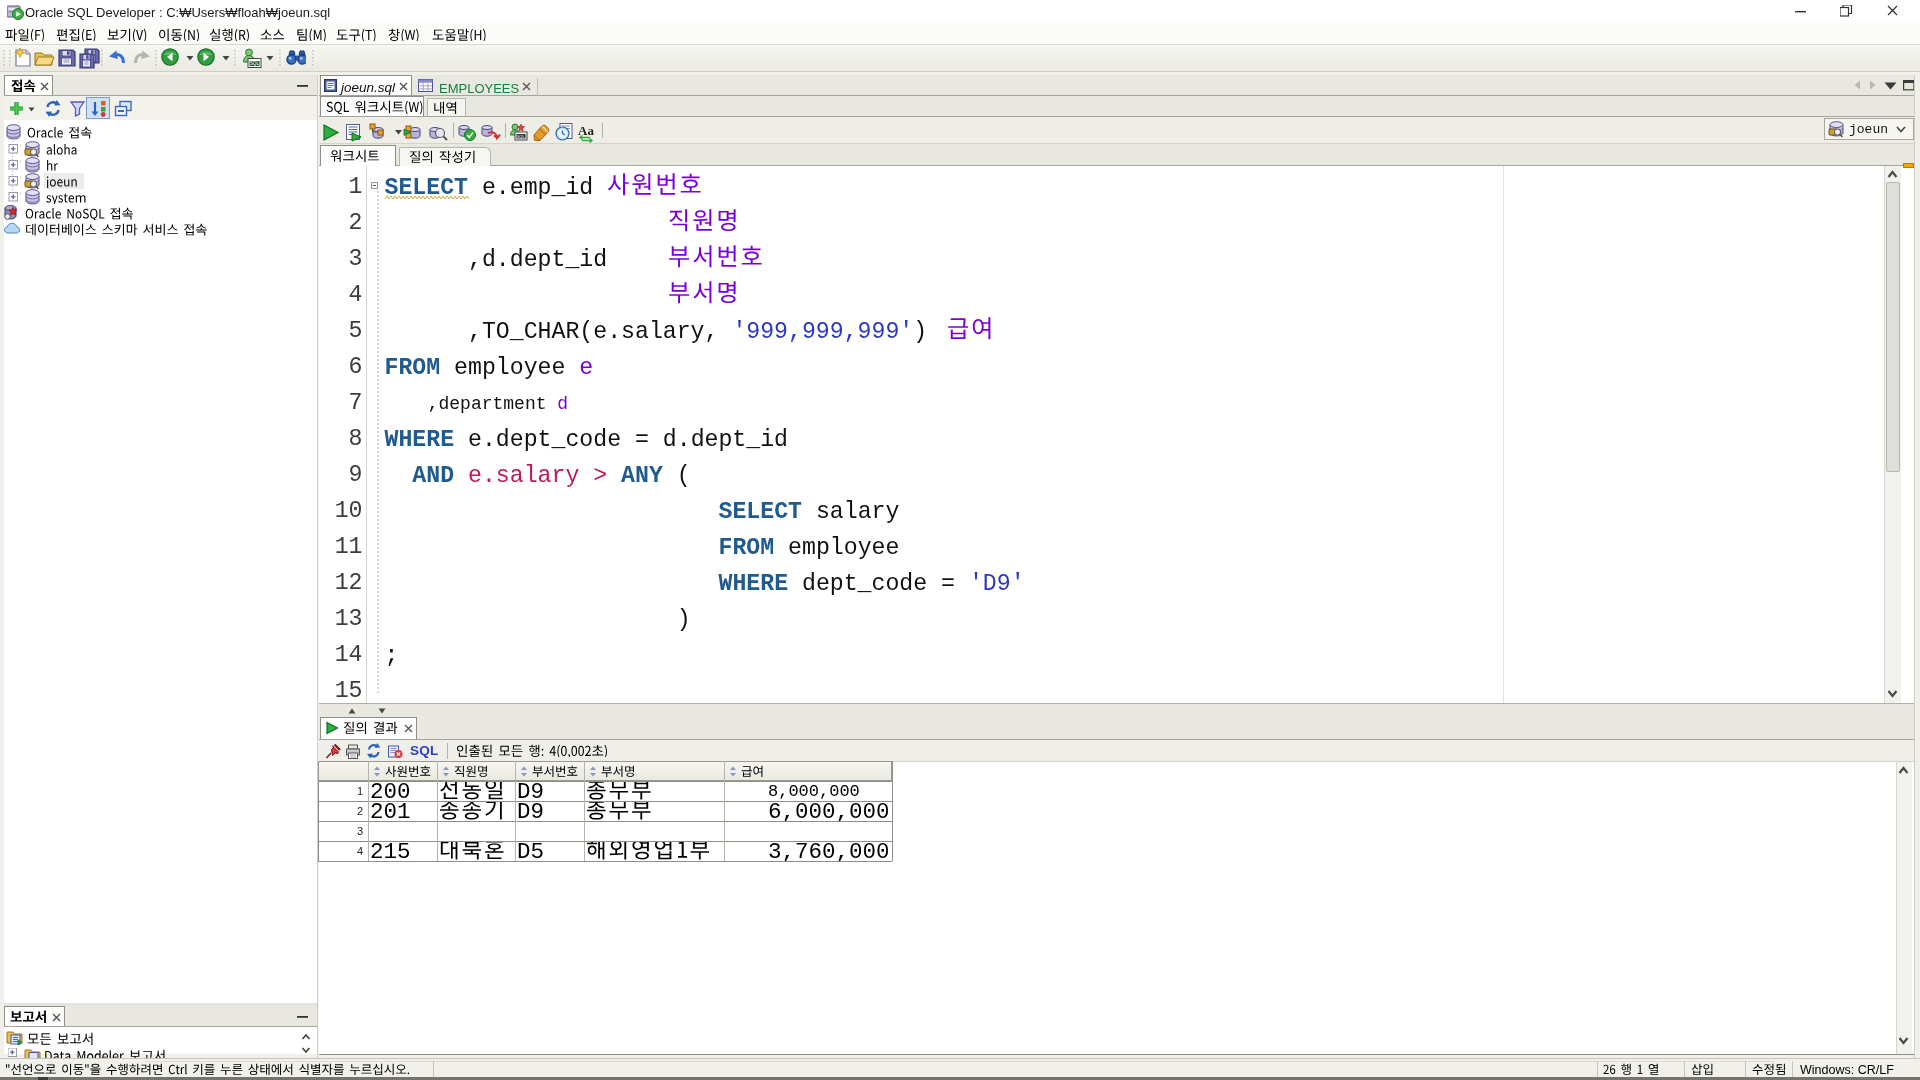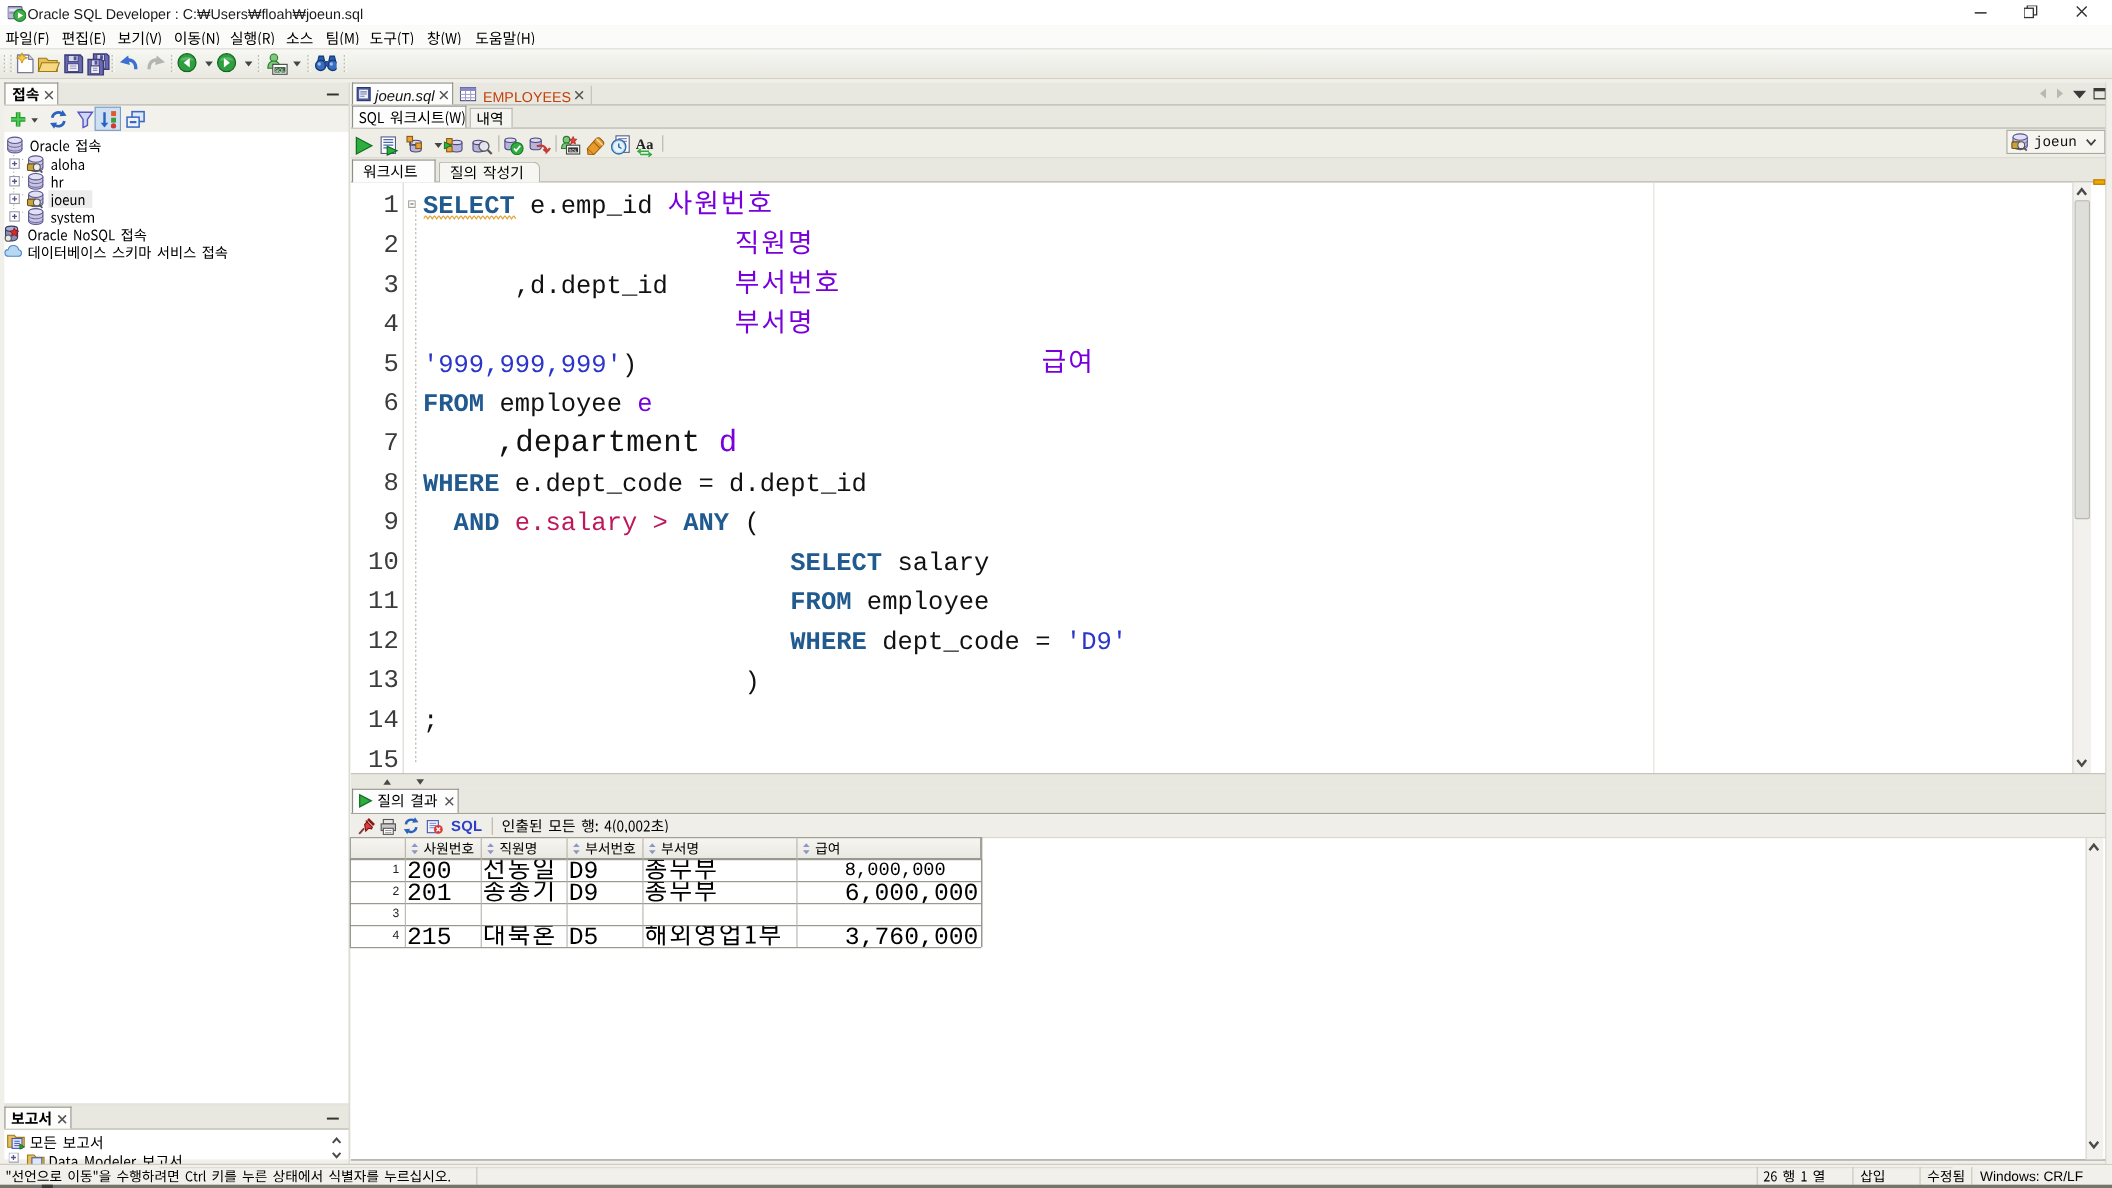--- a/index.html
+++ b/index.html
@@ -740,21 +740,21 @@
     </svg>
     <div style="position:absolute;left:341px;top:81px;font-family:'Liberation Sans',sans-serif;font-size:13.5px;color:#111;font-weight:normal;font-style:italic;white-space:pre;line-height:1;">joeun.sql</div>
     <svg style="position:absolute;left:399px;top:82px;" width="9" height="9" viewBox="0 0 9 9">
       <path d="M1 1 L8 8 M8 1 L1 8" stroke="#555" stroke-width="1.4"></path>
     </svg>
     <svg style="position:absolute;left:418px;top:79px;" width="15" height="14" viewBox="0 0 15 14">
       <rect x="0.5" y="0.5" width="14" height="12" fill="#fff" stroke="#4a4a8a"></rect>
       <rect x="0.5" y="0.5" width="14" height="3.2" fill="#8888c8"></rect>
 <path d="M0.5 6.8 H14.5 M0.5 9.9 H14.5 M5.2 3.7 V12.5 M9.9 3.7 V12.5" stroke="#9a9ac8" stroke-width="0.9"></path>
     </svg>
-    <div style="position:absolute;left:439px;top:81.5px;font-family:'Liberation Sans',sans-serif;font-size:13px;color:#c2410c;font-weight:normal;font-style:normal;white-space:pre;line-height:1;">EMPLOYEES</div>
+    <div style="position:absolute;left:439px;top:81.5px;font-family:'Liberation Sans',sans-serif;font-size:13px;color:#15803d;font-weight:normal;font-style:normal;white-space:pre;line-height:1;">EMPLOYEES</div>
     <svg style="position:absolute;left:522px;top:82px;" width="9" height="9" viewBox="0 0 9 9">
       <path d="M1 1 L8 8 M8 1 L1 8" stroke="#555" stroke-width="1.4"></path>
     </svg>
     <div style="position:absolute;left:537px;top:78px;width:1px;height:18px;background:#c0bfb5;"></div>
     <svg style="position:absolute;left:1852px;top:79px;" width="10" height="12" viewBox="0 0 10 12">
       <path d="M8 1.5 L2.5 6 L8 10.5 Z" fill="#b9b8b0"></path>
     </svg>
     <svg style="position:absolute;left:1868px;top:79px;" width="10" height="12" viewBox="0 0 10 12">
       <path d="M2 1.5 L7.5 6 L2 10.5 Z" fill="#b9b8b0"></path>
     </svg>
@@ -933,23 +933,23 @@
     <svg style="position:absolute;left:371px;top:182px;" width="7" height="7" viewBox="0 0 7 7">
       <rect x="0.5" y="0.5" width="6" height="6" fill="#fff" stroke="#9a9a92"></rect>
       <path d="M2 3.5 H5" stroke="#555"></path>
     </svg>
     <svg style="position:absolute;left:377px;top:191px" width="2" height="504" viewBox="0 0 2 504">
       <path d="M1 0 V504" stroke="#b0afa7" stroke-width="1" stroke-dasharray="2 2"></path>
     </svg>
     <div style="position:absolute;left:1503px;top:166px;width:1px;height:537px;background:#e2e1da;"></div>
     <div style="position:absolute;left:384.5px;top:169.9px;font-family:'Liberation Mono',monospace;font-size:23.2px;line-height:36px;white-space:pre;height:36px;display:flex;align-items:center"><b style="color:#215a8f">SELECT</b><span style="color:#111"> e.emp_id</span></div>
     <div style="position:absolute;left:384.5px;top:241.9px;font-family:'Liberation Mono',monospace;font-size:23.2px;line-height:36px;white-space:pre;height:36px;display:flex;align-items:center"><span style="color:#111">      ,d.dept_id</span></div>
-    <div style="position:absolute;left:384.5px;top:313.9px;font-family:'Liberation Mono',monospace;font-size:23.2px;line-height:36px;white-space:pre;height:36px;display:flex;align-items:center"><span style="color:#2b35c8">'999,999,999'</span><span style="color:#111">)</span></div>
+    <div style="position:absolute;left:384.5px;top:313.9px;font-family:'Liberation Mono',monospace;font-size:23.2px;line-height:36px;white-space:pre;height:36px;display:flex;align-items:center"><span style="color:#111">      ,TO_CHAR(e.salary, </span><span style="color:#2b35c8">'999,999,999'</span><span style="color:#111">)</span></div>
     <div style="position:absolute;left:384.5px;top:349.9px;font-family:'Liberation Mono',monospace;font-size:23.2px;line-height:36px;white-space:pre;height:36px;display:flex;align-items:center"><b style="color:#215a8f">FROM</b><span style="color:#111"> employee </span><span style="color:#7800dc">e</span></div>
-    <div style="position:absolute;left:384.5px;top:385.9px;font-family:'Liberation Mono',monospace;font-size:28px;line-height:36px;white-space:pre;height:36px;display:flex;align-items:flex-start"><span style="color:#111">    ,department </span><span style="color:#7800dc">d</span></div>
+    <div style="position:absolute;left:384.5px;top:385.9px;font-family:'Liberation Mono',monospace;font-size:18px;line-height:36px;white-space:pre;height:36px;display:flex;align-items:flex-start"><span style="color:#111">    ,department </span><span style="color:#7800dc">d</span></div>
     <div style="position:absolute;left:384.5px;top:421.9px;font-family:'Liberation Mono',monospace;font-size:23.2px;line-height:36px;white-space:pre;height:36px;display:flex;align-items:center"><b style="color:#215a8f">WHERE</b><span style="color:#111"> e.dept_code = d.dept_id</span></div>
     <div style="position:absolute;left:384.5px;top:457.9px;font-family:'Liberation Mono',monospace;font-size:23.2px;line-height:36px;white-space:pre;height:36px;display:flex;align-items:center"><span style="color:#111">  </span><b style="color:#215a8f">AND</b><span style="color:#be185d"> e.salary &gt; </span><b style="color:#215a8f">ANY</b><span style="color:#111"> (</span></div>
     <div style="position:absolute;left:384.5px;top:493.9px;font-family:'Liberation Mono',monospace;font-size:23.2px;line-height:36px;white-space:pre;height:36px;display:flex;align-items:center"><span style="color:#111">                        </span><b style="color:#215a8f">SELECT</b><span style="color:#111"> salary</span></div>
     <div style="position:absolute;left:384.5px;top:529.9px;font-family:'Liberation Mono',monospace;font-size:23.2px;line-height:36px;white-space:pre;height:36px;display:flex;align-items:center"><span style="color:#111">                        </span><b style="color:#215a8f">FROM</b><span style="color:#111"> employee</span></div>
     <div style="position:absolute;left:384.5px;top:565.9px;font-family:'Liberation Mono',monospace;font-size:23.2px;line-height:36px;white-space:pre;height:36px;display:flex;align-items:center"><span style="color:#111">                        </span><b style="color:#215a8f">WHERE</b><span style="color:#111"> dept_code = </span><span style="color:#2b35c8">'D9'</span></div>
     <div style="position:absolute;left:384.5px;top:601.9px;font-family:'Liberation Mono',monospace;font-size:23.2px;line-height:36px;white-space:pre;height:36px;display:flex;align-items:center"><span style="color:#111">                     )</span></div>
     <div style="position:absolute;left:384.5px;top:637.9px;font-family:'Liberation Mono',monospace;font-size:23.2px;line-height:36px;white-space:pre;height:36px;display:flex;align-items:center"><span style="color:#111">;</span></div>
     <svg style="position:absolute;left:607.2px;top:172.3px;" width="96.8" height="24.2" viewBox="0 0 4000 1000" fill="#7800dc">
       <use href="#g76" x="0"></use>
       <use href="#g77" x="1000"></use>

